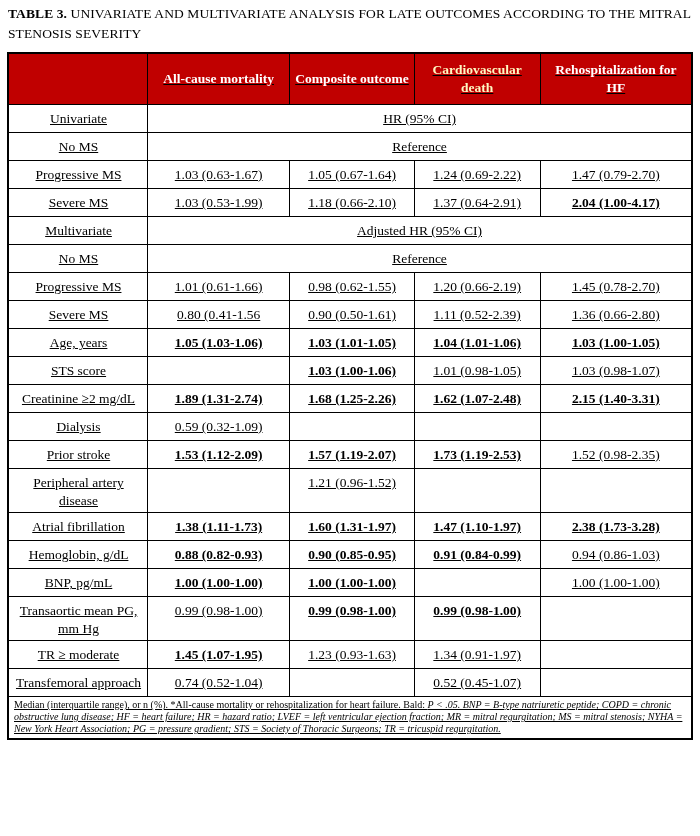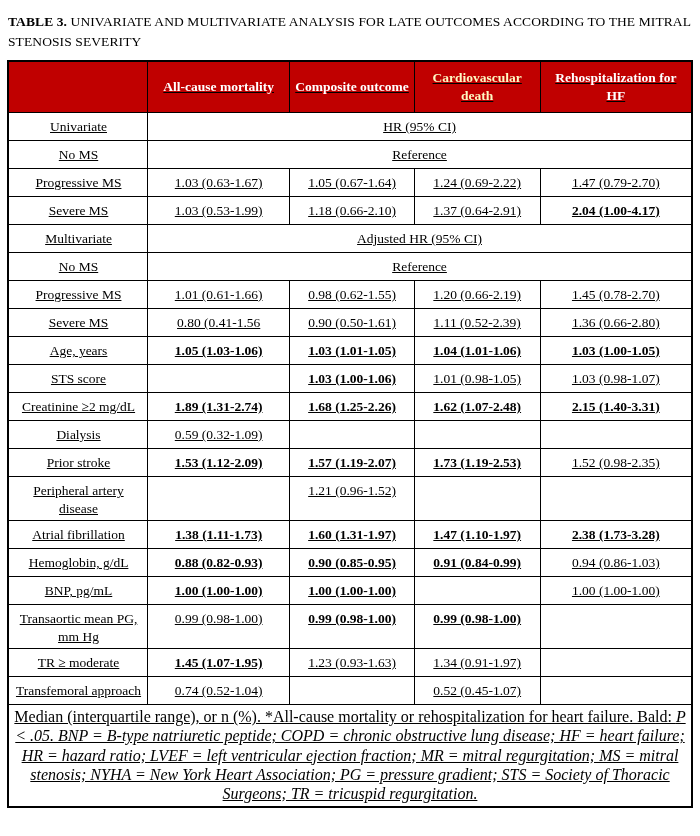--- a/index.html
+++ b/index.html
@@ -1,20 +1,20 @@
 <!DOCTYPE html>
 <html><head>
 <meta charset="utf-8">
 <style>
   html, body { margin: 0; padding: 0; background: #ffffff; }
   body {
     width: 700px; height: 836px; overflow: hidden;
     font-family: "Liberation Serif", serif; color: #000;
   }
-  .page { padding: 12px 7px 0; }
+  .page { padding: 4px 7px 0; }
   .title {
     font-size: 13.5px; line-height: 1.5; margin: 0 0 7px 1px;
     letter-spacing: 0.1px;
   }
   .title-label { font-weight: bold; }
   table {
     width: 100%; border-collapse: collapse; border: 2px solid #000;
     table-layout: fixed;
     text-decoration: underline;
   }
@@ -25,22 +25,22 @@
     height: 52px; vertical-align: middle;
   }
   tbody td {
     font-size: 13.5px; line-height: 1.3; padding: 5px 5px 3px;
     vertical-align: top; height: 28px;
   }
   td.label-cell { text-align: center; padding-left: 6px; }
   td.value-cell, td.span-cell { text-align: center; }
   .bold { font-weight: bold; }
   tfoot td {
-    font-size: 16px; line-height: 1.2; padding: 2px 5px 3px;
-    text-align: center;
+    font-size: 10px; line-height: 1.2; padding: 2px 5px 3px;
+    text-align: left;
   }
   .it { font-style: italic; }
 </style>
 </head>
 <body>
 
 <div class="page">
   <p class="title"><span class="title-label">TABLE 3.</span><span> UNIVARIATE AND MULTIVARIATE ANALYSIS FOR LATE OUTCOMES ACCORDING TO THE MITRAL STENOSIS SEVERITY</span></p>
 
   <table>

